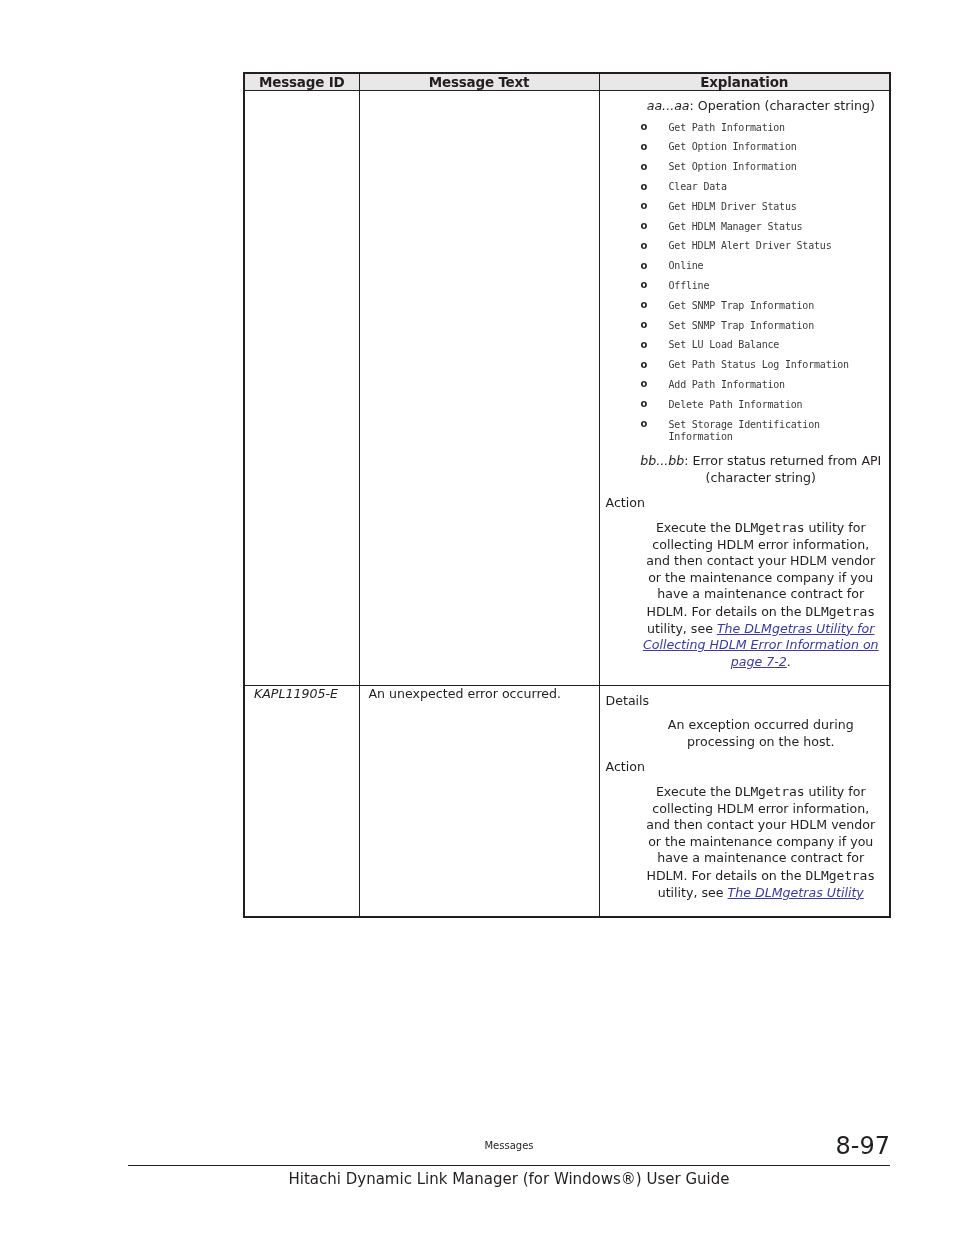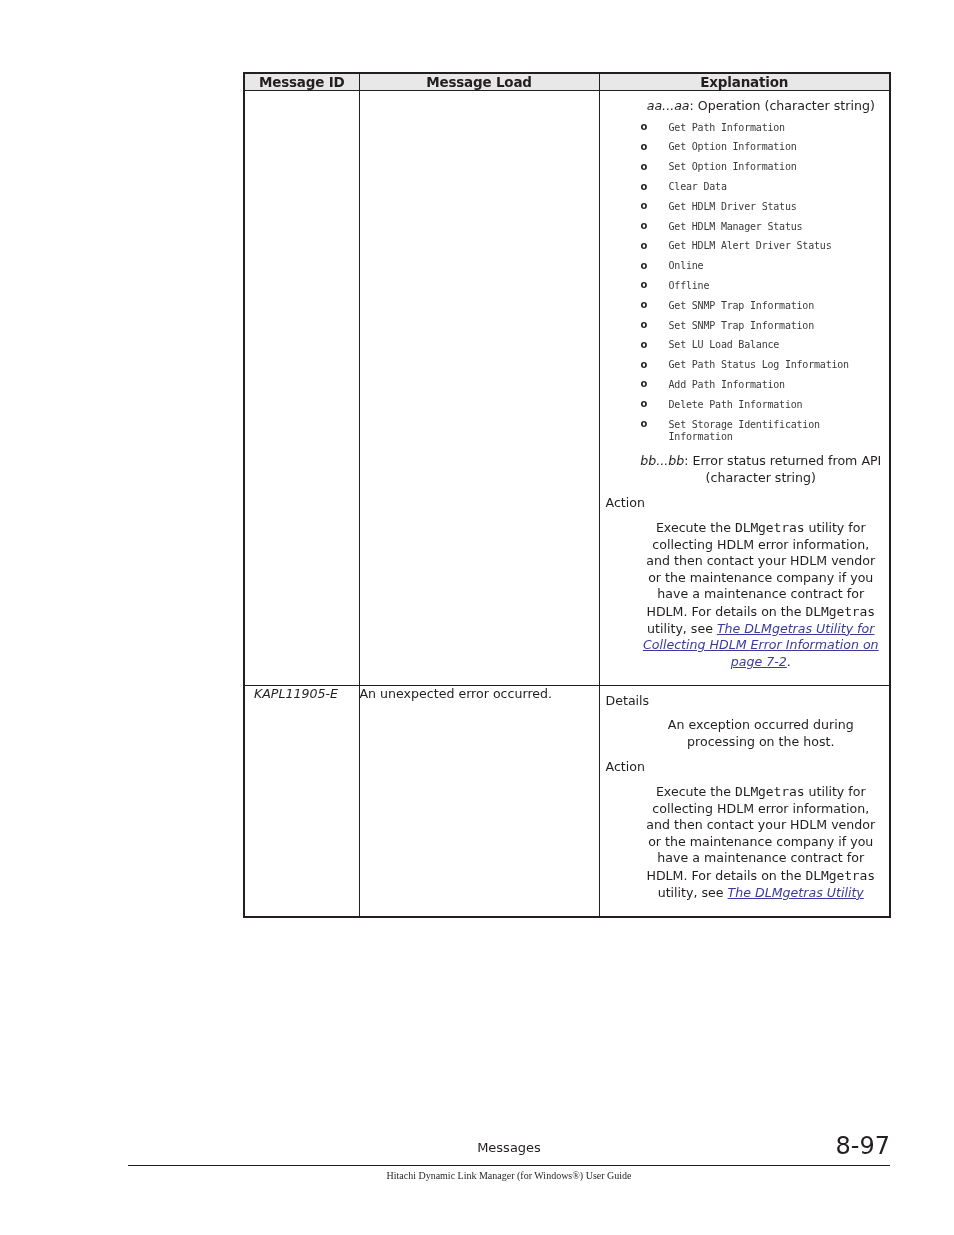--- a/index.html
+++ b/index.html
@@ -54,21 +54,21 @@
     color: #231f20;
   }
 
   .cell {
     padding: 7px 8px 8px 8px;
     font-size: 12.6px;
     line-height: 1.33;
     color: #231f20;
   }
   .cell.id-cell   { padding-left: 9px; font-style: italic; }
-  .cell.text-cell { }
+  .cell.text-cell { padding-left: 9px; }
   .cell.expl-cell { padding: 7px 6px 6px 6px; }
 
   
   .para {
     margin: 0 0 9px 0;
     line-height: 1.32;
   }
   .para.tight { margin-bottom: 7px; }
   .indent {
     margin-left: 33px;
@@ -129,58 +129,57 @@
     width: 762px;
   }
   .footer-top {
     position: relative;
     height: 22px;
   }
   .footer-section {
     position: absolute;
     left: 0; right: 0;
     text-align: center;
-    font-size: 13px;
+    font-size: 10px;
     color: #231f20;
   }
   .footer-page {
     position: absolute;
     right: 0;
     top: -8px;
     font-size: 24px;
     color: #231f20;
   }
   .footer-rule {
     border: none;
     border-top: 1.4px solid #231f20;
     margin: 3px 0 0 0;
   }
   .footer-title {
     text-align: center;
-    font-size: 10px;
+    font-size: 15px;
     color: #231f20;
     padding-top: 4px;
-    font-family: Liberation Serif, serif;
   }
 </style>
 </head>
 <body>
 
 <div class="page">
 
   <table class="msg-table">
     <colgroup>
       <col class="col-id">
       <col class="col-text">
       <col class="col-expl">
     </colgroup>
     <thead>
       <tr>
         <th>Message ID</th>
-        <th>Message Load</th>
+        <th>Message Text</th>
         <th>Explanation</th>
       </tr>
     </thead>
     <tbody>
 
       <tr>
         <td class="cell id-cell"></td>
         <td class="cell text-cell"></td>
         <td class="cell expl-cell">
 

